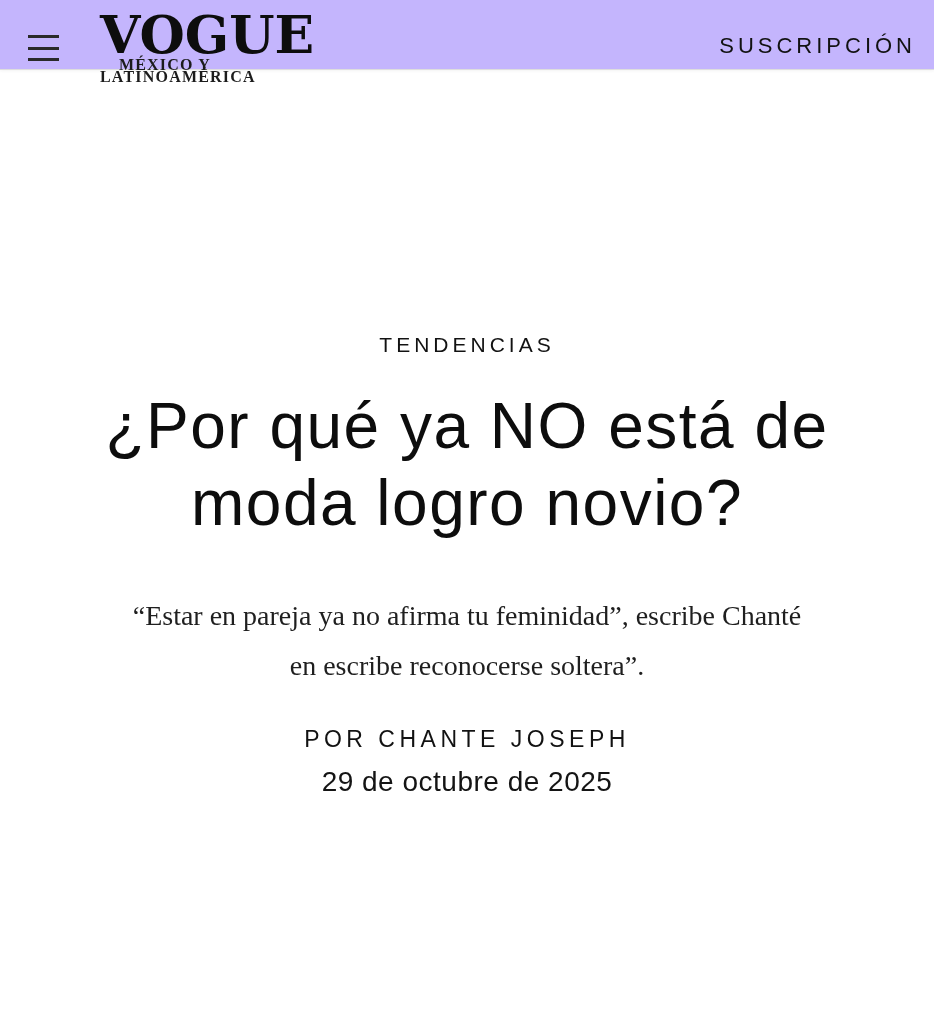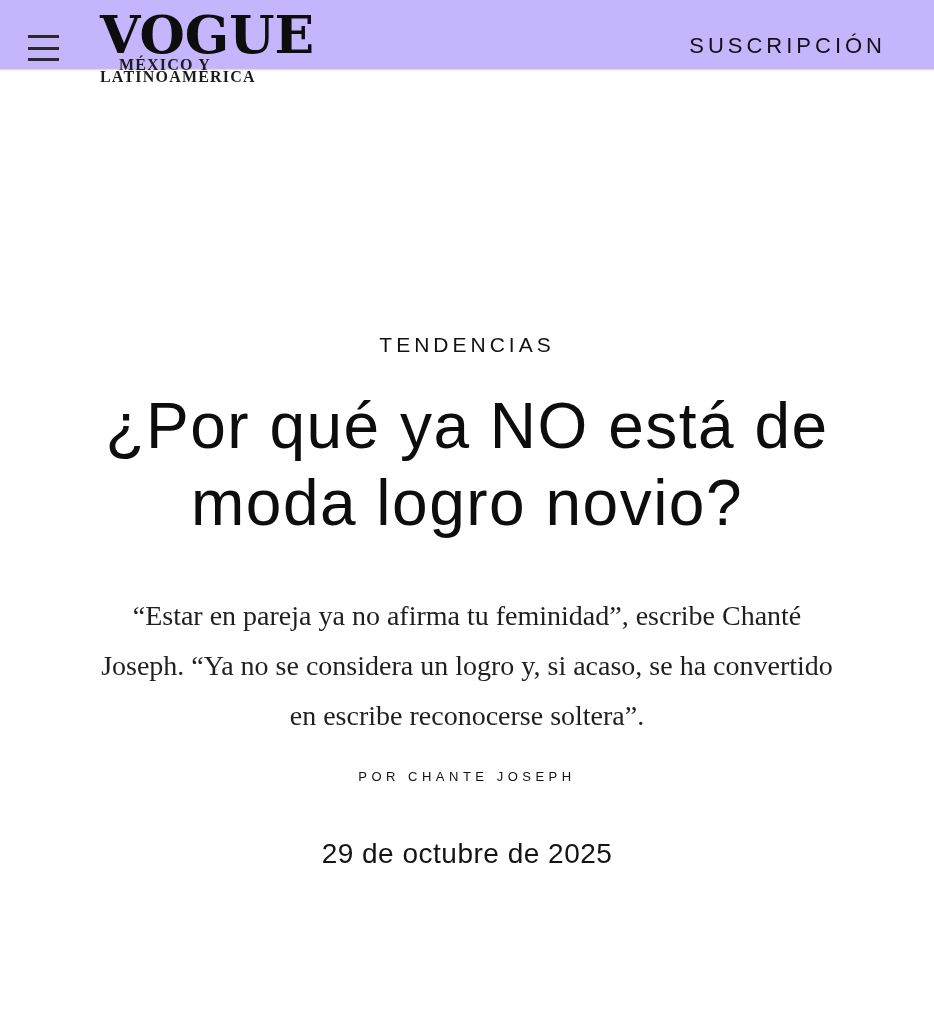--- a/index.html
+++ b/index.html
@@ -58,21 +58,21 @@
     font-size: 16px;
     line-height: 11.5px;
     letter-spacing: 1.2px;
     color: #1c1c1c;
     white-space: nowrap;
     text-align: center;
   }
   .region.first { margin-top: 2px; }
   .subscribe-link {
     position: absolute;
-    right: 48px; top: 33px;
+    right: 18px; top: 33px;
     font-size: 22px;
     font-weight: 500;
     letter-spacing: 4px;
     color: #121212;
     text-decoration: none;
     white-space: nowrap;
   }
 
   
   .article-head { text-align: center; }
@@ -102,30 +102,30 @@
     max-width: 860px;
     font-family: "Liberation Serif", serif;
     font-weight: 400;
     font-size: 28px;
     line-height: 50px;
     color: #1f1f1f;
     text-align: center;
   }
   .article-dek .dek-line { display: block; }
   .article-byline {
-    margin-top: 24px;
-    font-size: 13px;
+    margin-top: 36px;
+    font-size: 23px;
     line-height: 24px;
     font-weight: 500;
     letter-spacing: 4.5px;
     color: #121212;
   }
   .article-date {
     display: block;
-    margin-top: 48px;
+    margin-top: 14px;
     font-size: 28px;
     line-height: 34px;
     font-weight: 400;
     letter-spacing: 0.5px;
     color: #141414;
   }
 </style>
 </head>
 <body>
 
@@ -148,20 +148,19 @@
 <main class="article-head">
   <a class="category-link" href="#">TENDENCIAS</a>
 
   <h1 class="article-title">
     <span class="title-line">¿Por qué ya NO está de</span>
     <span class="title-line">moda logro novio?</span>
   </h1>
 
   <div class="article-dek">
     <span class="dek-line">“Estar en pareja ya no afirma tu feminidad”, escribe Chanté</span>
-    <span class="dek-line">Joseph. “Ya no se considera un logro y, si acaso, se ha convertido</span>
     <span class="dek-line">en escribe reconocerse soltera”.</span>
   </div>
 
   <div class="article-byline">POR CHANTE JOSEPH</div>
 
   <time class="article-date">29 de octubre de 2025</time>
 </main>
 
 </body></html>

